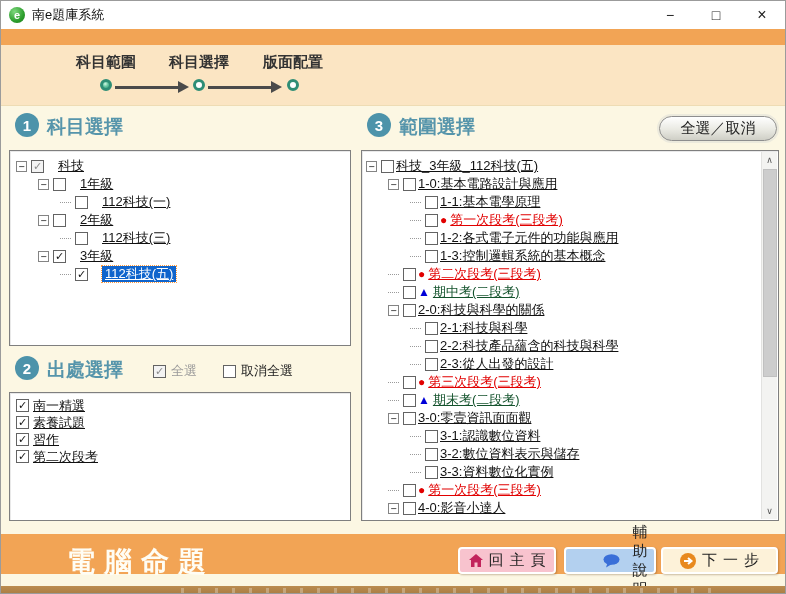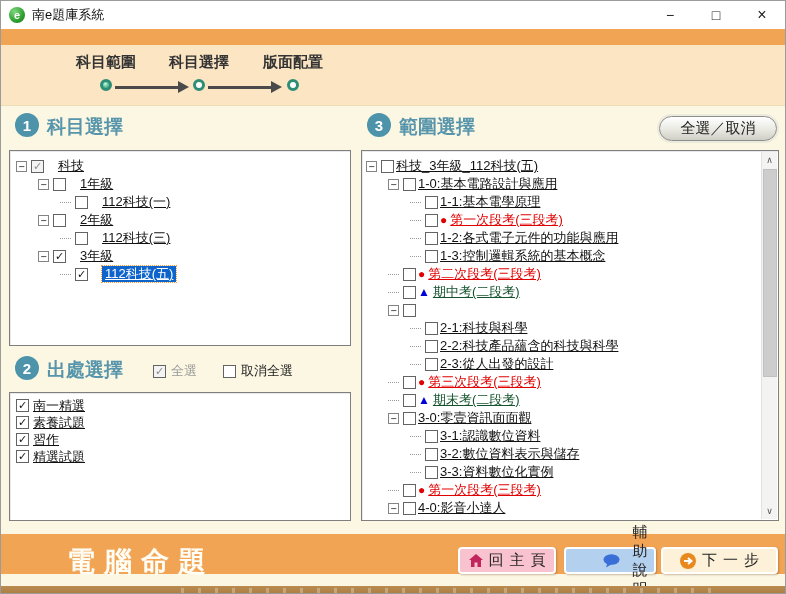--- a/index.html
+++ b/index.html
@@ -208,21 +208,21 @@
         <span class="lab">素養試題</span>
       </div>
       <div class="trow" style="height: 17px;">
         <span class="gut" style="width: 6px;"></span>
         <span class="cb" style="margin-right: 4px;">✓</span>
         <span class="lab">習作</span>
       </div>
       <div class="trow" style="height: 17px;">
         <span class="gut" style="width: 6px;"></span>
         <span class="cb" style="margin-right: 4px;">✓</span>
-        <span class="lab">精選試題</span>
+        <span class="lab">第二次段考</span>
       </div>
     </div>
 
   <span class="num-circle" style="left:366px;top:112px">3</span>
   <span class="sec-title" style="left:398px;top:113px">範圍選擇</span>
   <button class="toggle-btn">全選／取消</button>
 
   <div class="box" style="left:360px;top:149px;width:418px;height:371px">
     <div class="treebody" id="range-tree" style="padding-right:20px">
         <div class="trow">
@@ -273,20 +273,21 @@
           <span class="gut" style="width: 26px;"></span>
           <span class="conn"></span>
           <span class="cb" style="margin-right: 2px;"></span>
           <span class="bullet blue">▲</span>
           <span class="lab blue">期中考(二段考)</span>
         </div>
         <div class="trow">
           <span class="gut" style="width: 26px;"></span>
           <span class="exp">−</span>
           <span class="cb" style="margin-right: 2px;"></span>
+          <span class="lab">2-0:科技與科學的關係</span>
         </div>
         <div class="trow">
           <span class="gut" style="width: 48px;"></span>
           <span class="conn"></span>
           <span class="cb" style="margin-right: 2px;"></span>
           <span class="lab">2-1:科技與科學</span>
         </div>
         <div class="trow">
           <span class="gut" style="width: 48px;"></span>
           <span class="conn"></span>

